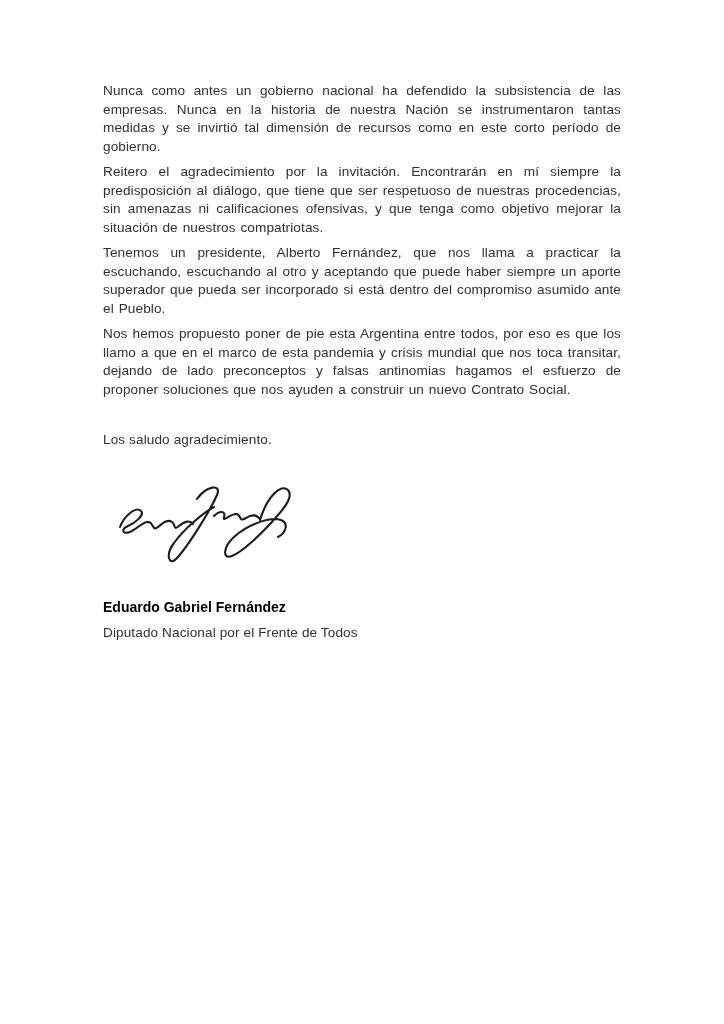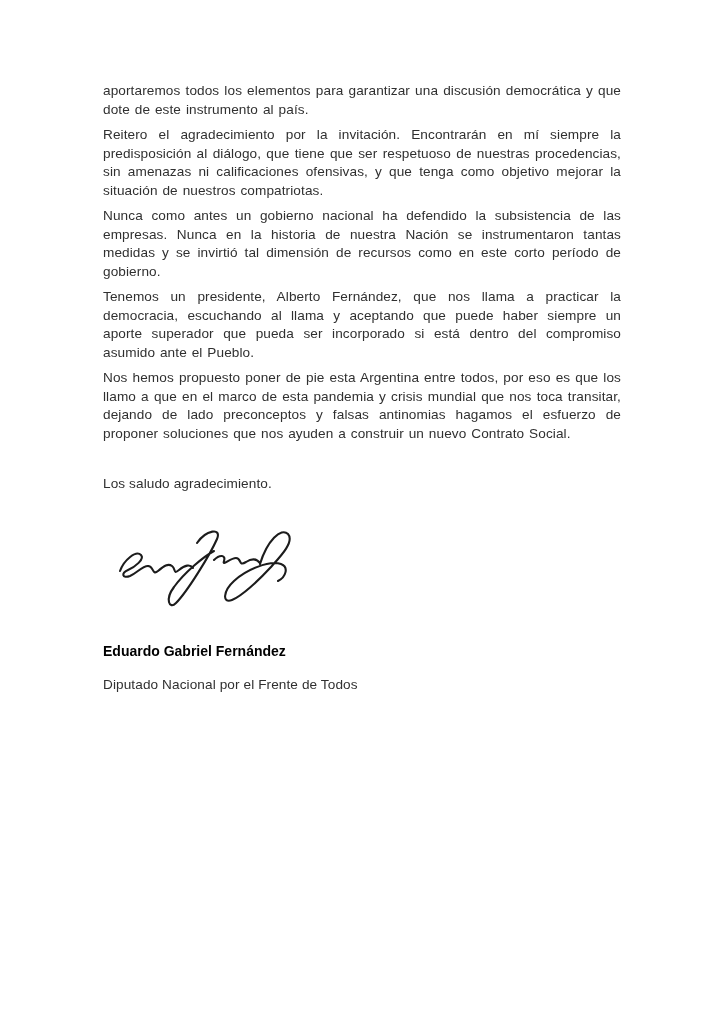--- a/index.html
+++ b/index.html
@@ -44,36 +44,35 @@
     display: block;
   }
   .signatory-name {
     margin: 32px 0 0 0;
     font-size: 14px;
     line-height: 18.5px;
     font-weight: bold;
     color: #000000;
   }
   .signatory-title {
-    margin: 16px 0 0 0;
+    margin: 8px 0 0 0;
     font-size: 13.6px;
     line-height: 18.5px;
     letter-spacing: 0.1px;
   }
 </style>
 </head>
 <body>
 
 <div class="page">
   <div class="letter">
 
-    <p class="para">aportaremos todos los elementos para garantizar una discusión democrática y que dote de este instrumento al país.</p>
+    <p class="para">Nunca como antes un gobierno nacional ha defendido la subsistencia de las empresas. Nunca en la historia de nuestra Nación se instrumentaron tantas medidas y se invirtió tal dimensión de recursos como en este corto período de gobierno.</p>
     <p class="para">Reitero el agradecimiento por la invitación. Encontrarán en mí siempre la predisposición al diálogo, que tiene que ser respetuoso de nuestras procedencias, sin amenazas ni calificaciones ofensivas, y que tenga como objetivo mejorar la situación de nuestros compatriotas.</p>
-    <p class="para">Nunca como antes un gobierno nacional ha defendido la subsistencia de las empresas. Nunca en la historia de nuestra Nación se instrumentaron tantas medidas y se invirtió tal dimensión de recursos como en este corto período de gobierno.</p>
-    <p class="para">Tenemos un presidente, Alberto Fernández, que nos llama a practicar la democracia, escuchando al llama y aceptando que puede haber siempre un aporte superador que pueda ser incorporado si está dentro del compromiso asumido ante el Pueblo.</p>
+    <p class="para">Tenemos un presidente, Alberto Fernández, que nos llama a practicar la escuchando, escuchando al otro y aceptando que puede haber siempre un aporte superador que pueda ser incorporado si está dentro del compromiso asumido ante el Pueblo.</p>
     <p class="para">Nos hemos propuesto poner de pie esta Argentina entre todos, por eso es que los llamo a que en el marco de esta pandemia y crisis mundial que nos toca transitar, dejando de lado preconceptos y falsas antinomias  hagamos el esfuerzo de proponer soluciones que nos ayuden a construir un nuevo Contrato Social.</p>
 
     <p class="closing">Los saludo agradecimiento.</p>
 
     <div class="sig-block">
       <svg width="196" height="90" viewBox="0 0 196 90" fill="none" stroke="#1c1c1c" stroke-width="2.1" stroke-linecap="round" stroke-linejoin="round">
 
         <path d="M9,51 C13,40 25,30 30,35 C34,39 24,47 17,50 C10,53 11,59 19,56 C26,53 31,46 37,46"></path>
 
         <path d="M37,46 C43,46 41,56 47,51 C53,46 57,43 61,46 C65,49 62,55 68,50 C74,45 79,44 82,48"></path>

